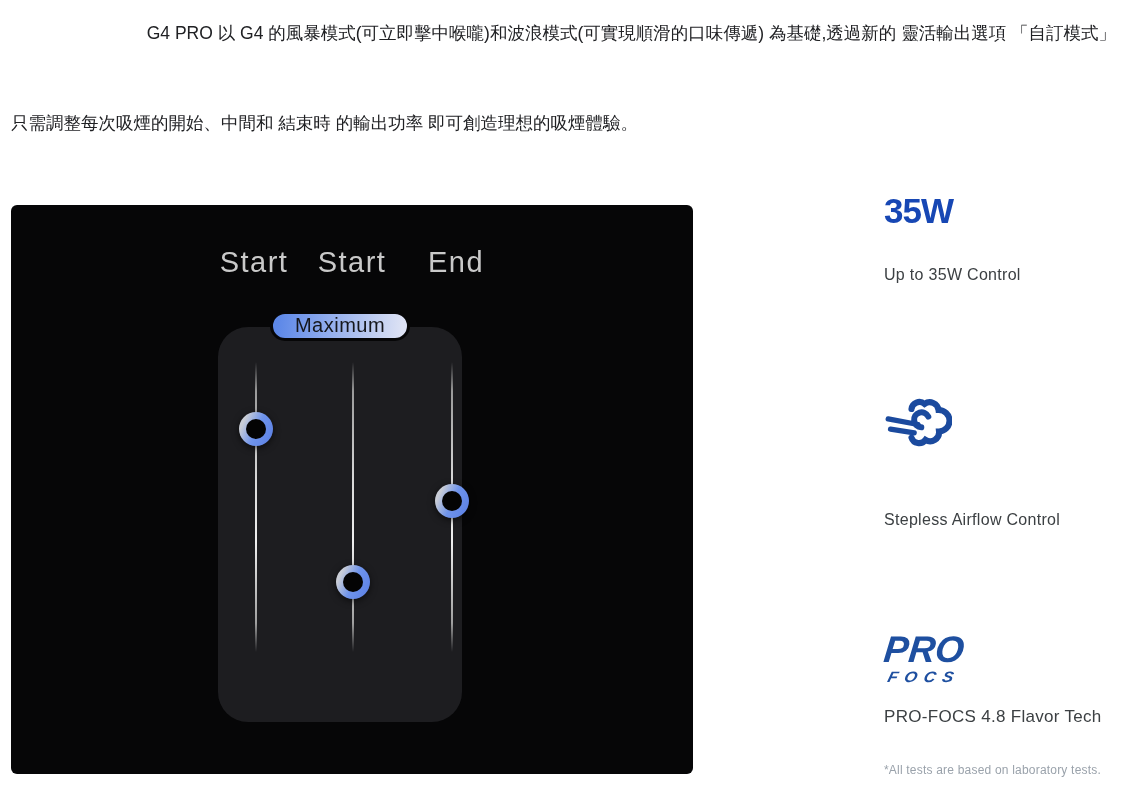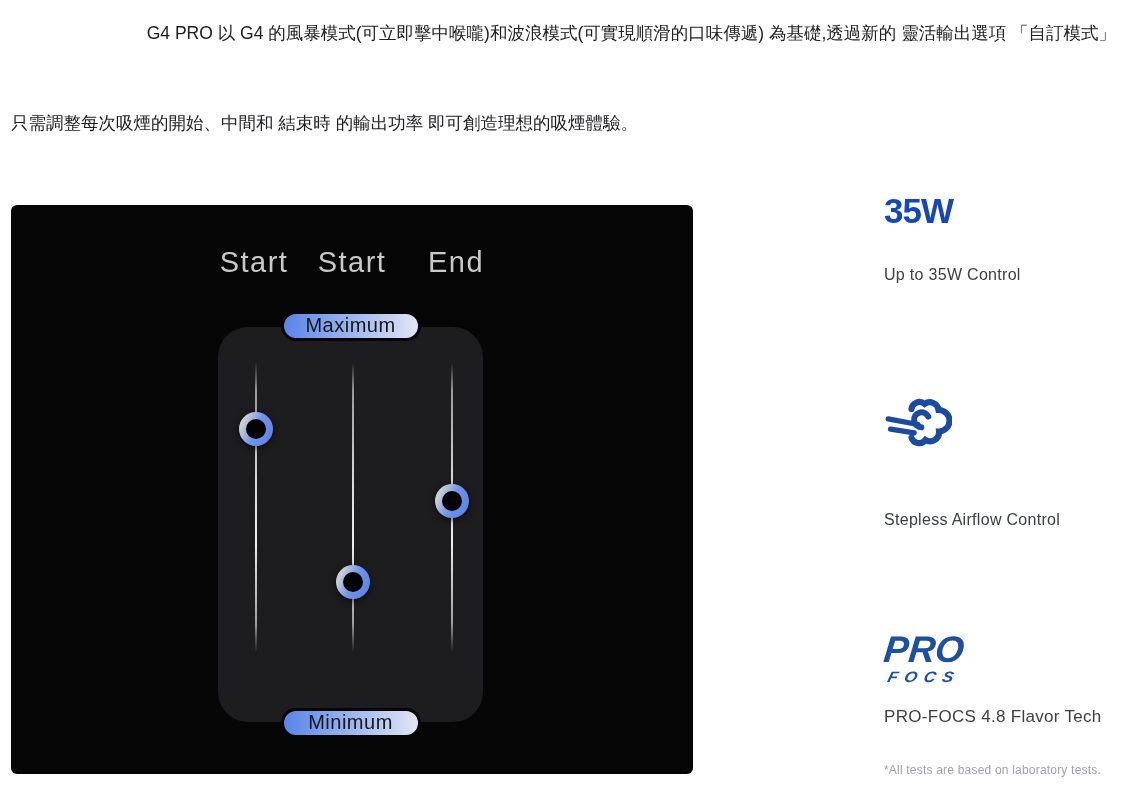--- a/index.html
+++ b/index.html
@@ -27,21 +27,21 @@
   .intro2{position:absolute;left:11px;top:105px;width:1105px;
     font-size:17.5px;line-height:37px;color:var(--text-dark);}
 
   
   .panel{position:absolute;left:11px;top:205px;width:682px;height:569px;
     background:var(--panel-bg);border-radius:6px;}
   .col-label{position:absolute;top:41px;transform:translateX(-50%);
     color:var(--label-gray);font-size:29px;font-weight:400;letter-spacing:1.5px;white-space:nowrap;}
   .col-label.l0{left:243px;} .col-label.l1{left:341px;} .col-label.l2{left:445px;}
 
-  .card{position:absolute;left:207px;top:122px;width:265px;height:395px;
+  .card{position:absolute;left:207px;top:122px;width:244px;height:395px;
     background:var(--card-bg);border-radius:30px;}
 
   .pill{position:absolute;left:50%;transform:translateX(-50%);
     width:134px;height:24px;border:3px solid #060607;border-radius:17px;
     background:linear-gradient(95deg,var(--pill-left) 4%,var(--pill-right) 96%);
     color:#15171c;font-size:20px;line-height:22px;text-align:center;
     font-weight:500;letter-spacing:.5px;white-space:nowrap;box-sizing:content-box;}
   .pill.max{top:-16px;}
   .pill.min{bottom:-16px;}
 
@@ -93,21 +93,20 @@
     <div class="track t0">
       <div class="knob" style="top: calc(23% - 17px);"></div>
     </div>
     <div class="track t1">
       <div class="knob" style="top: calc(76% - 17px);"></div>
     </div>
     <div class="track t2">
       <div class="knob" style="top: calc(48% - 17px);"></div>
     </div>
 
-    <div class="pill min">Minimum</div>
   </div>
 </section>
 
 <aside class="features">
   <div class="power-headline">35W</div>
   <div class="cap power">Up to 35W Control</div>
 
   <span class="air-icon">
     <svg viewBox="0 0 70 60" width="68" height="56" aria-hidden="true">
       <g fill="none" stroke="currentColor" stroke-linecap="round">

